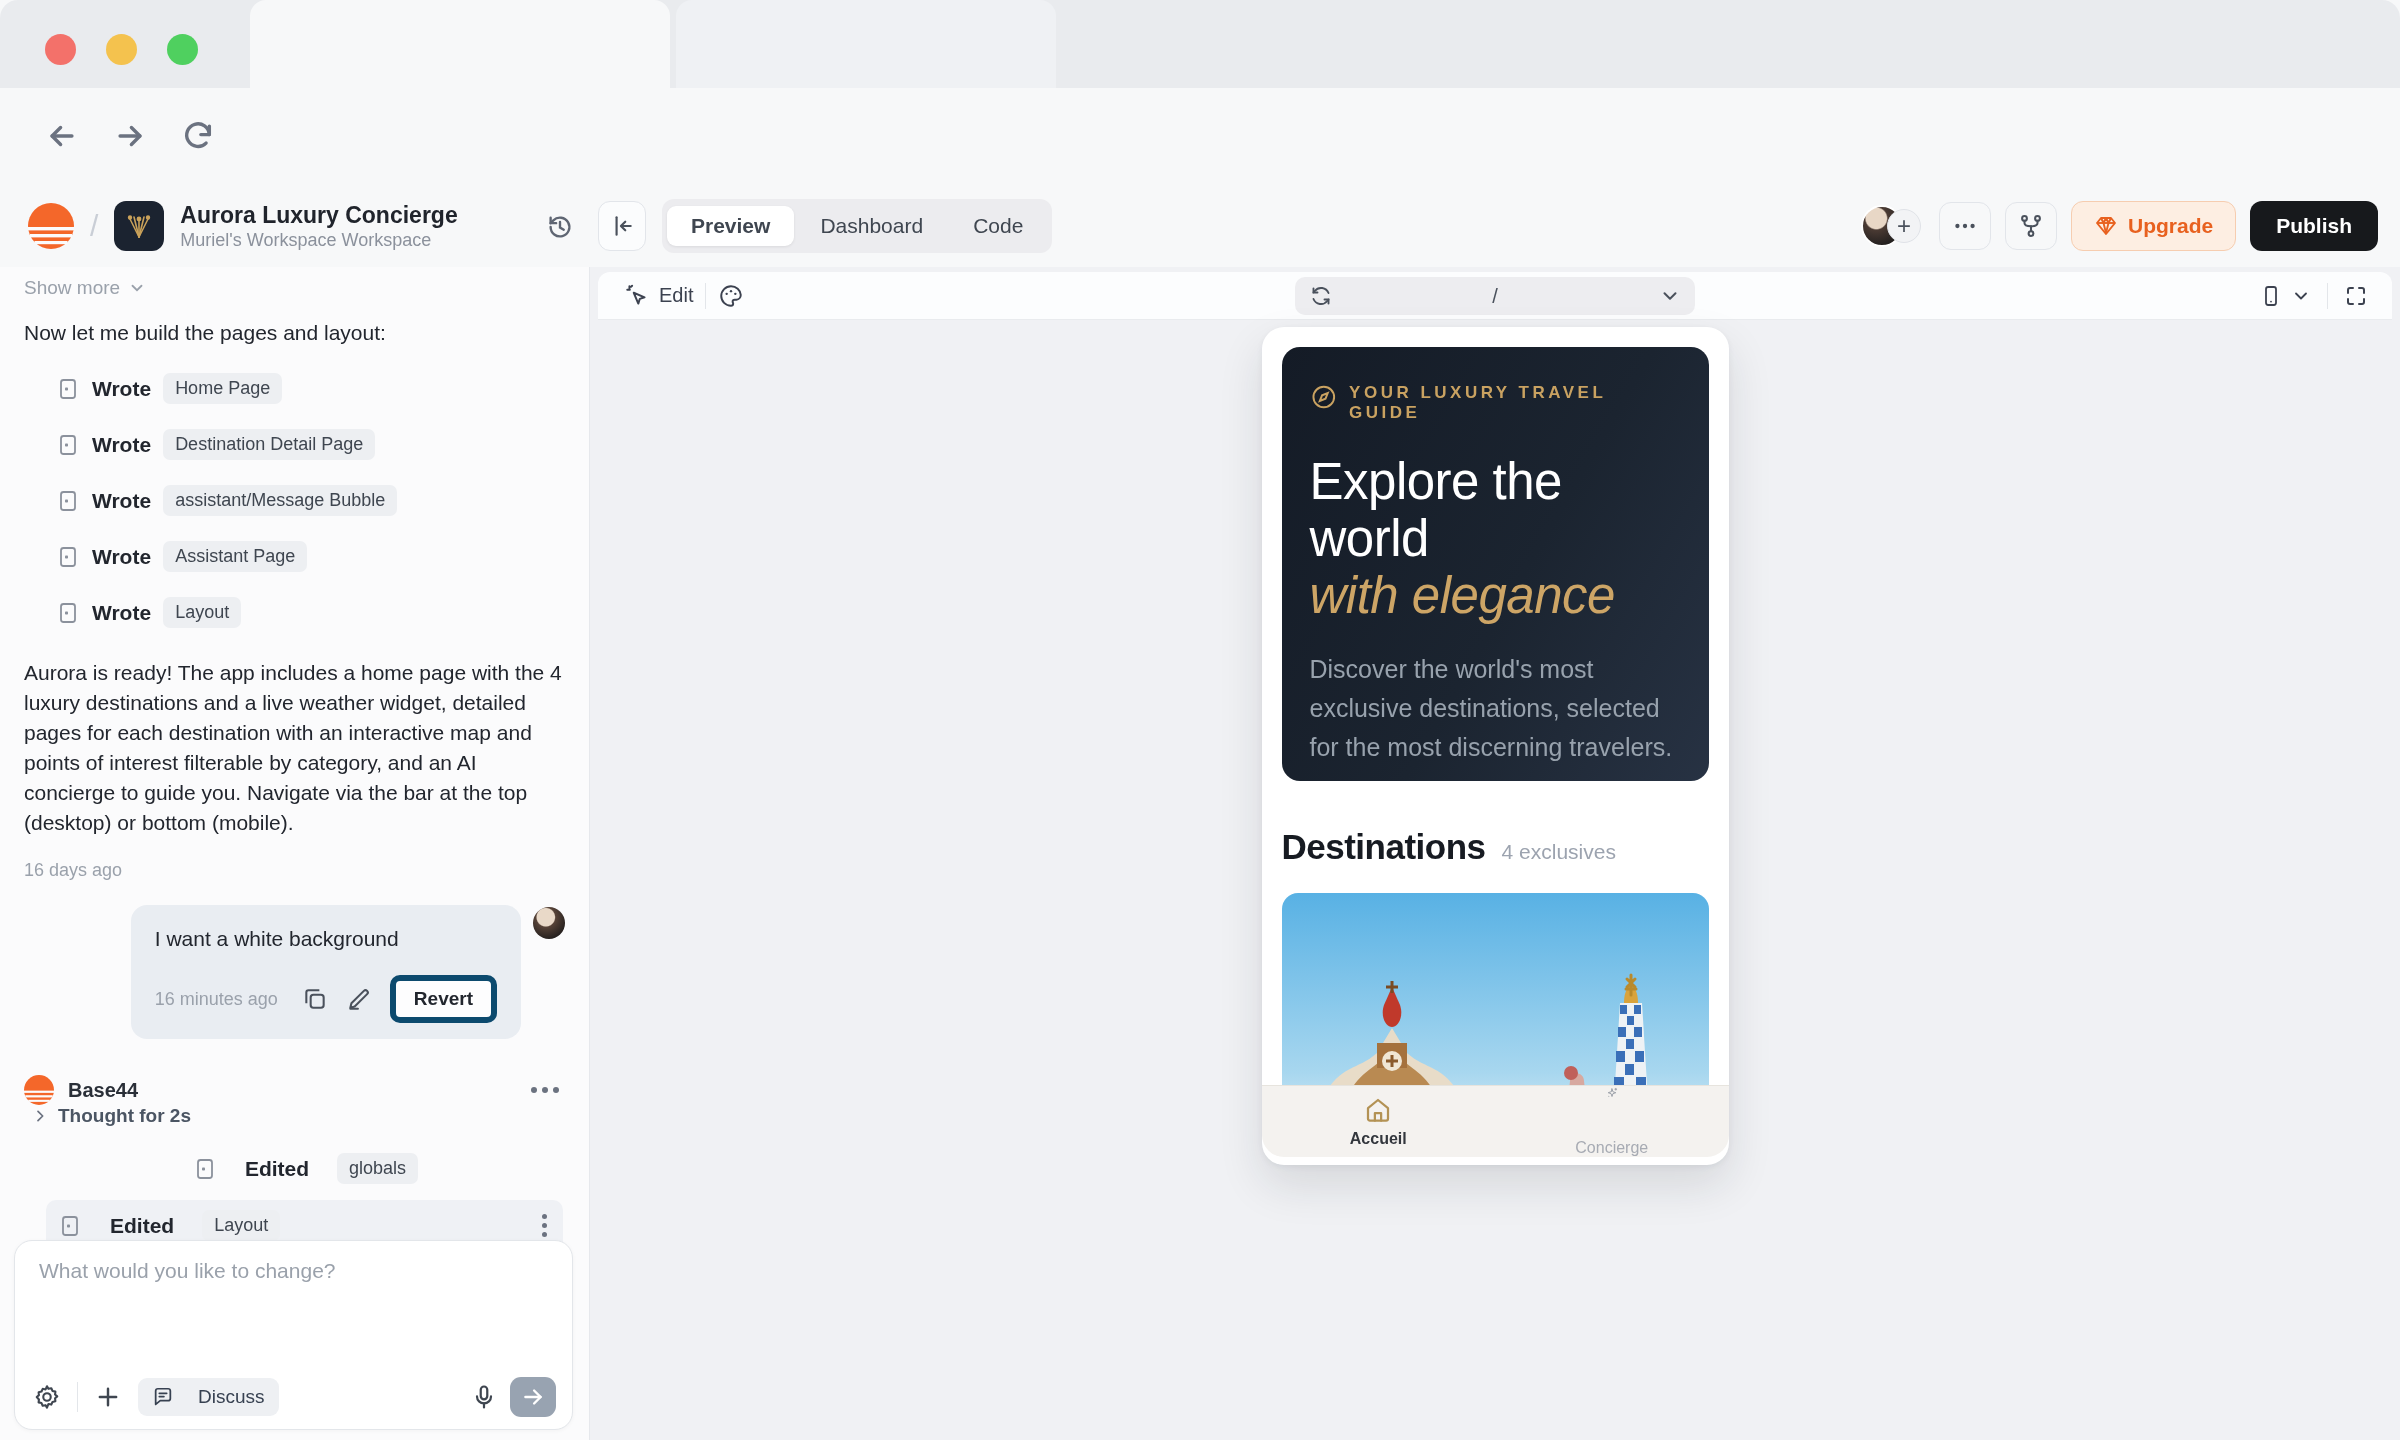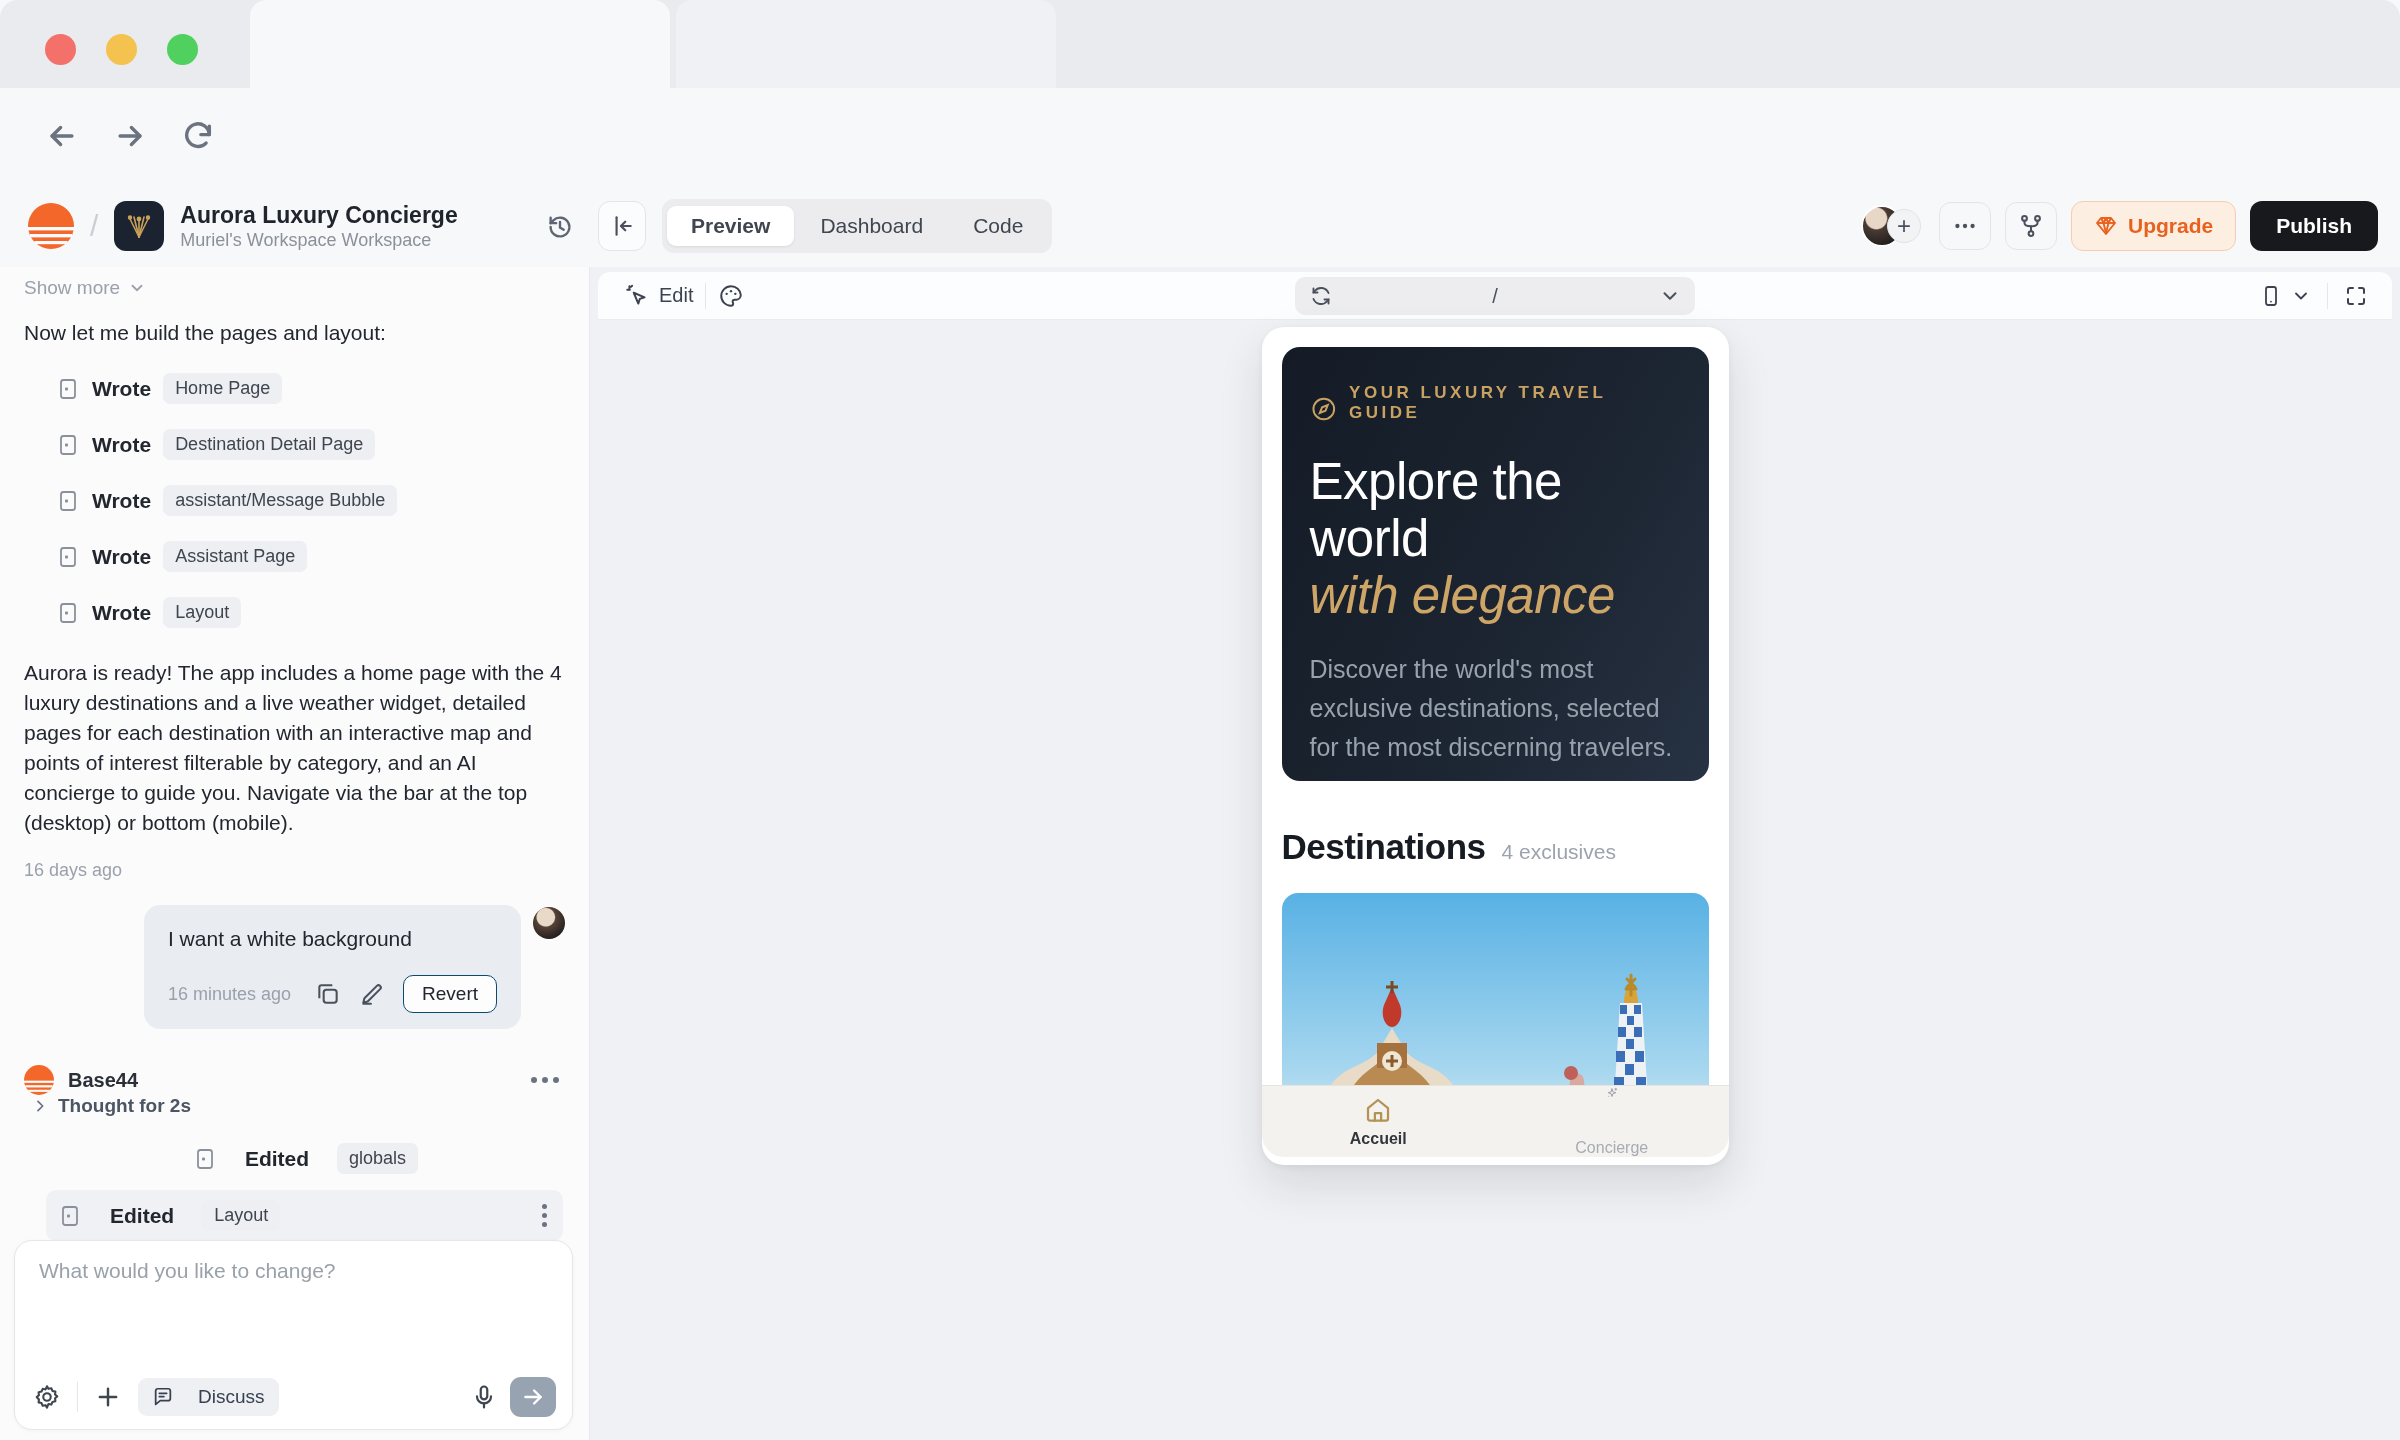--- a/index.html
+++ b/index.html
@@ -61,21 +61,21 @@
   .doc-ic { color:#8b919c; flex:none; display:flex; }
   .summary { margin-top:24px; font-size:21px; line-height:30px; color:#22262e; width:545px; }
   .time-gray { margin-top:22px; font-size:18px; color:#9aa1ab; }
 
   .msg-row { margin-top:24px; display:flex; justify-content:flex-end; gap:12px; }
   .bubble { background:#e9edf2; border-radius:16px; padding:22px 24px 16px 24px; max-width:400px; }
   .bubble-text { font-size:21px; color:#22262e; }
   .bubble-meta { margin-top:24px; display:flex; align-items:center; gap:18px; }
   .bubble-meta .t { font-size:18px; color:#9aa1ab; margin-right:6px;text-align:center; }
   .mini-ic { color:#4a515c; display:flex; }
-  .revert-btn { background:#fdfdfe; border:1px solid #0c4a6e; border-radius:10px; padding:7px 18px; font-size:19px; color:#22262e; }
+  .revert-btn { background:#fdfdfe; border:6px solid #0c4a6e; border-radius:10px; padding:7px 18px; font-size:19px; color:#22262e;font-weight:bold; }
   .msg-avatar { width:32px; height:32px; border-radius:50%; flex:none; background:radial-gradient(circle at 40% 32%, #e9d9c8 30%, #564237 34%, #221e1d 78%); margin-top:2px; }
 
   .agent-row { margin-top:36px; display:flex; align-items:center; }
   .agent-name { margin-left:14px; font-size:20px; font-weight:bold; color:#2a2f38; }
   .agent-menu { margin-left:auto; display:flex; gap:5px; padding-right:6px; }
   .agent-menu i { width:6px; height:6px; border-radius:50%; background:#6b7280; }
   .thought-row { display:flex; align-items:center; gap:10px; color:#4b5563; font-size:19px; font-weight:bold; padding-left:8px; }
   .edited-rows { margin-top:16px; display:flex; flex-direction:column; gap:6px; }
   .edited-row { display:flex; align-items:center; gap:28px; padding:10px 12px; margin-left:22px; border-radius:10px;justify-content:center; }
   .edited-row .action { font-size:21px; font-weight:bold; color:#22262e; }
@@ -107,21 +107,21 @@
   .pt-div { width:1px; height:26px; background:#e3e6ea; }
   .path-pill { position:absolute; left:50%; transform:translateX(-50%); top:5px; width:400px; height:38px; background:#ededf0; border-radius:10px; display:flex; align-items:center; }
   .path-pill .slash { position:absolute; left:0; right:0; text-align:center; font-size:20px; color:#4a515c; }
   .path-pill .refresh { margin-left:14px; color:#4a515c; display:flex; z-index:1; }
   .path-pill .chev { position:absolute; right:14px; color:#4a515c; display:flex; }
   .pt-right { margin-left:auto; display:flex; align-items:center; gap:16px; margin-right:24px; color:#3c4250; }
 
   .canvas { position:absolute; left:0; right:0; top:54px; bottom:0; display:flex; justify-content:center; }
   .phone { position:relative; width:467px; height:838px; margin-top:6px; background:#ffffff; border-radius:22px; box-shadow:0 20px 45px rgba(25,32,44,0.12), 0 2px 6px rgba(25,32,44,0.06); padding:20px; overflow:hidden; }
   .hero { height:434px; border-radius:18px; background:linear-gradient(120deg,#141b26 0%, #1b2430 55%, #273243 100%); padding:36px 28px; }
-  .hero-tag { display:flex; align-items:flex-end; gap:12px; color:#c9a261; font-size:17px; font-weight:bold; letter-spacing:3.5px; }
+  .hero-tag { display:flex; align-items:flex-start; gap:12px; color:#c9a261; font-size:17px; font-weight:bold; letter-spacing:3.5px; }
   .hero-h1 { margin-top:30px; font-size:51px; line-height:57px; font-weight:normal; color:#ffffff; letter-spacing:-0.5px; }
   .hero-h1 .gold-line { color:#cda566; font-style:italic; }
   .hero-p { margin-top:26px; font-size:25px; line-height:39px; color:#98a2ad; }
   .dest-row { margin-top:46px; display:flex; align-items:baseline; gap:16px; }
   .dest-title { font-size:35px; font-weight:bold; color:#171b22; letter-spacing:-0.5px; }
   .dest-count { font-size:21px; color:#9ca3af; }
   .dest-img { margin-top:26px; height:240px; border-radius:16px; overflow:hidden; }
   .dest-img svg { display:block; }
   .phone-nav { position:absolute; left:0; right:0; bottom:8px; height:72px; background:#f4f2ef; border-top:1px solid #e7e4de; border-radius:0 0 22px 22px; display:flex; }
   .nav-item { flex:1; display:flex; flex-direction:column; align-items:center; justify-content:center; gap:5px; }

